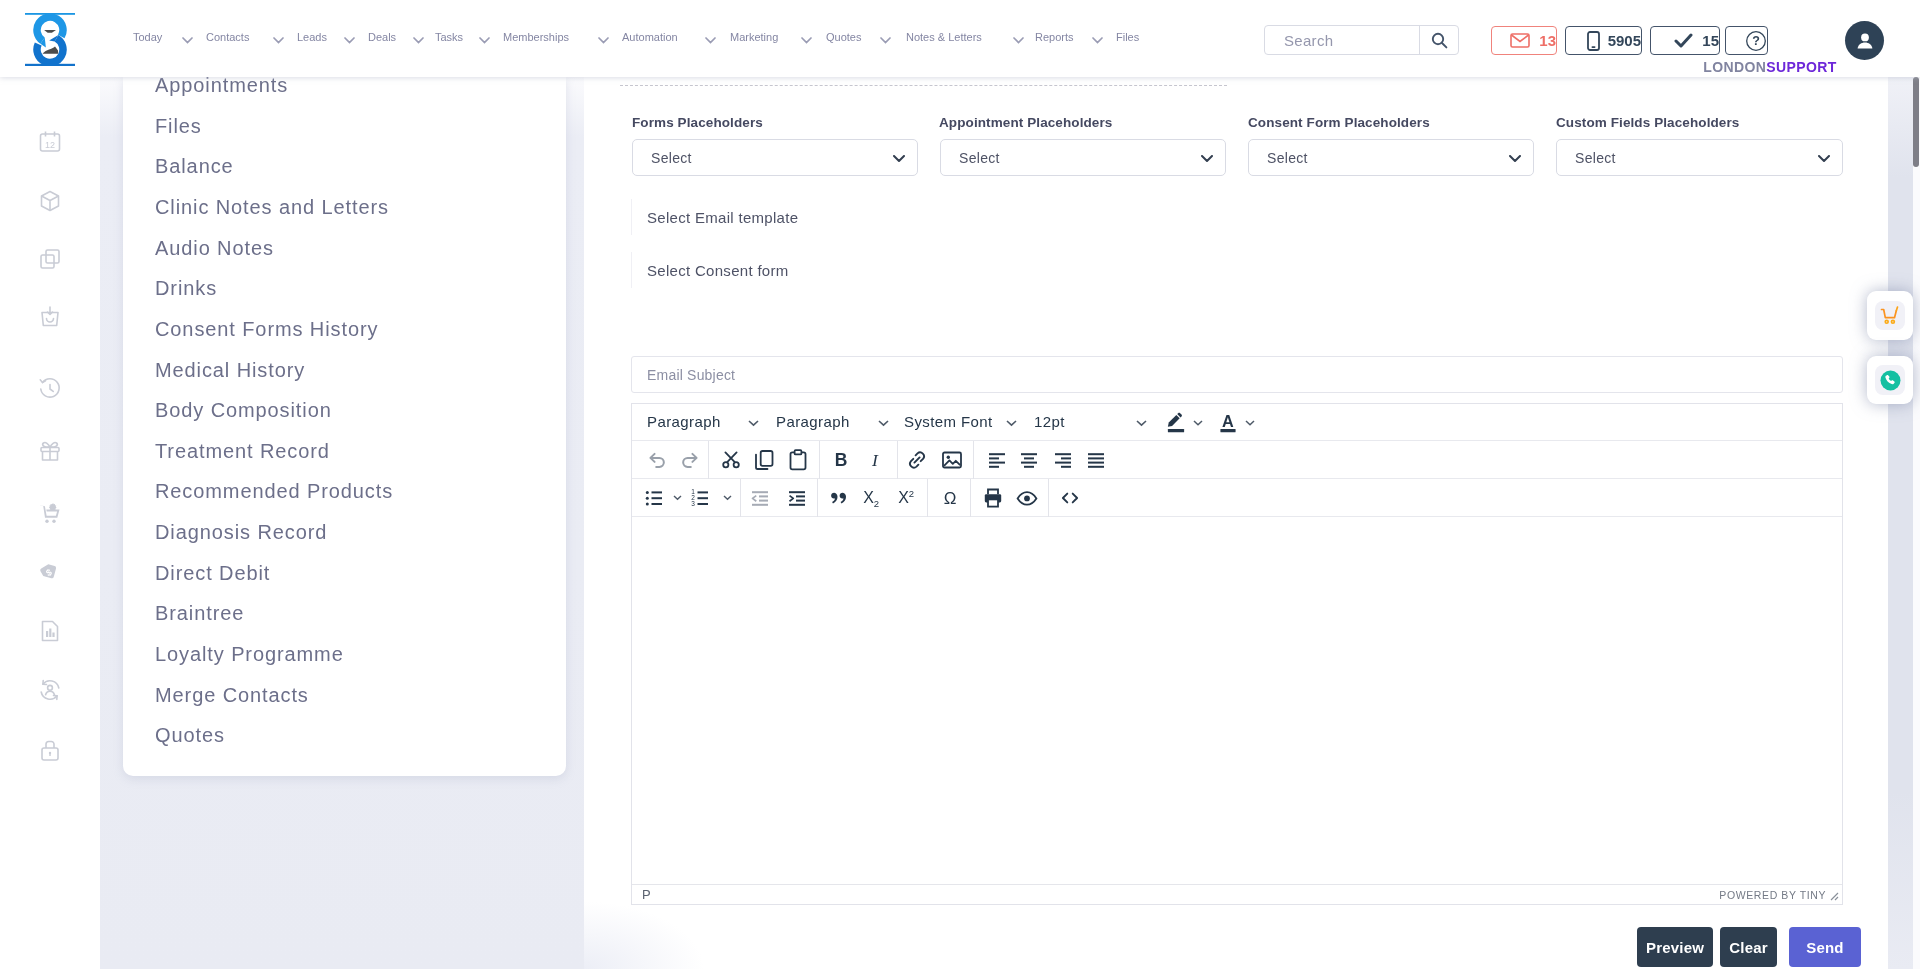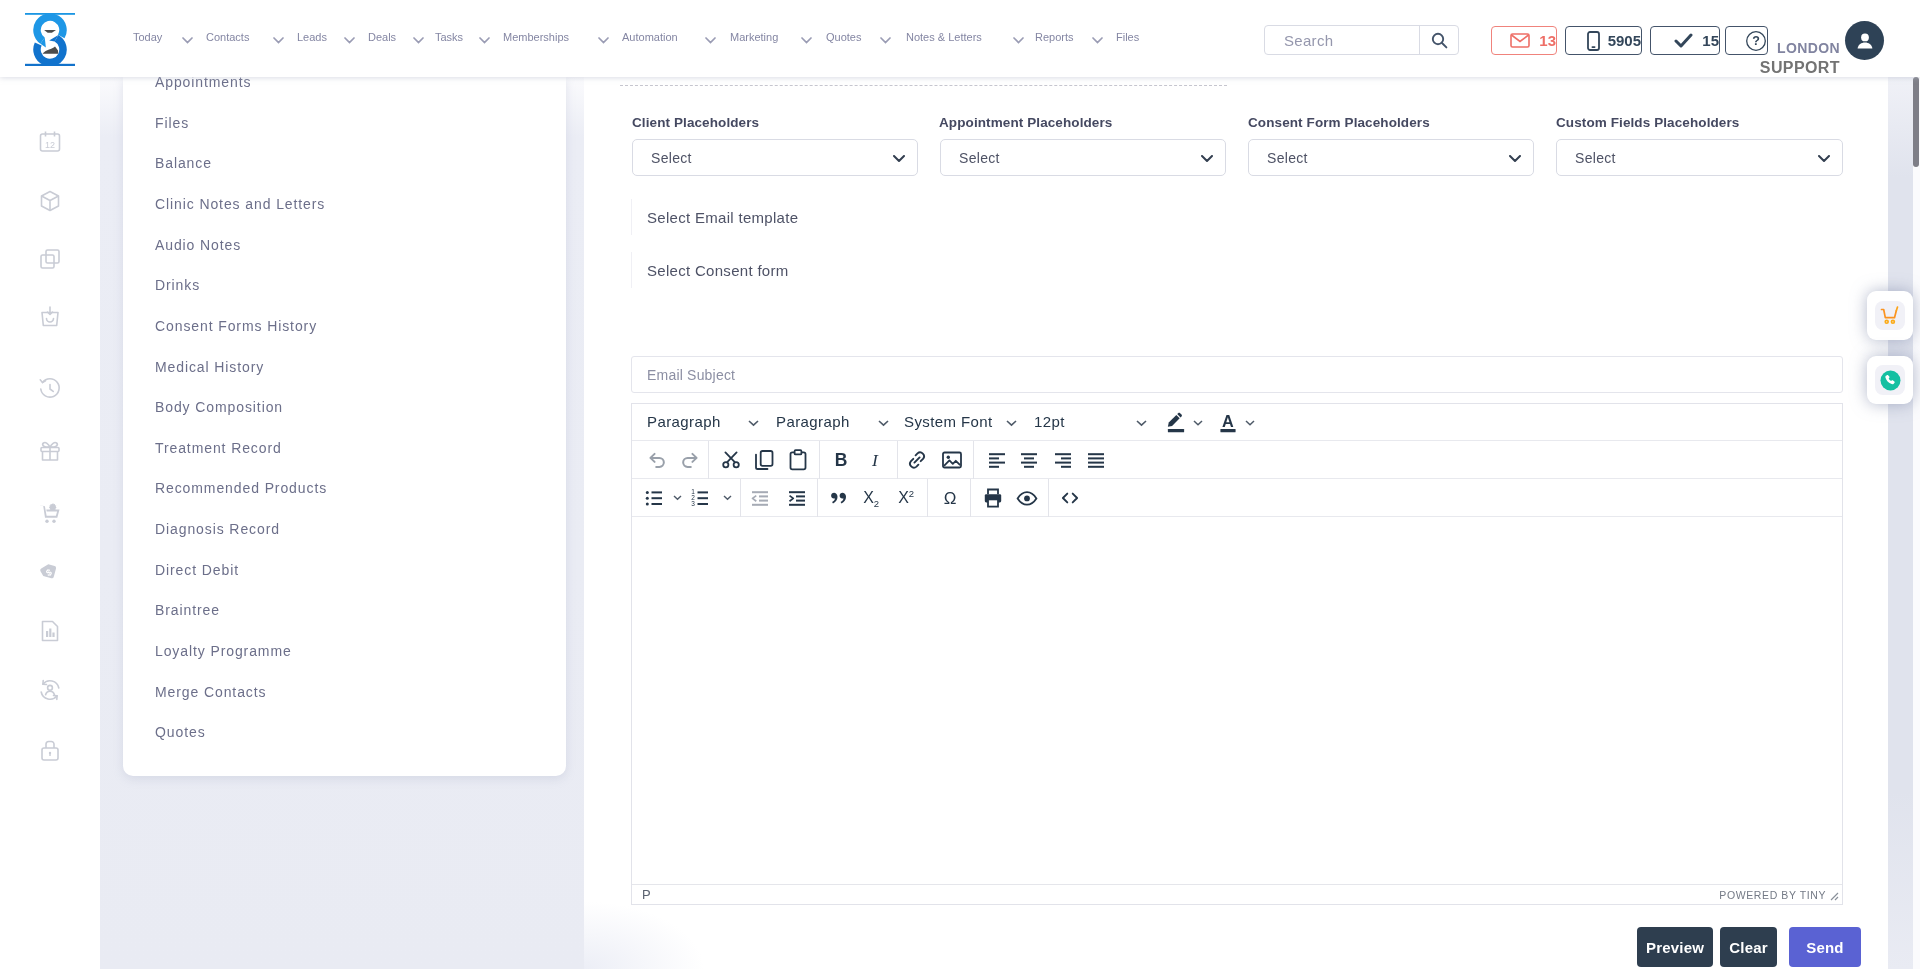--- a/index.html
+++ b/index.html
@@ -1,20 +1,20 @@
 <!DOCTYPE html>
 <html><head><meta charset="utf-8"><title>p</title><style>
 *{margin:0;padding:0;box-sizing:border-box}
 html,body{width:1920px;height:969px;overflow:hidden}
 body{font-family:"Liberation Sans",sans-serif;background:#fff;position:relative}
 .abs{position:absolute}
 svg{display:block}
 .nitem{position:absolute;top:31px;color:#8486a3;font-size:11px;font-weight:400;letter-spacing:0;white-space:nowrap}
 .badge{position:absolute;top:26px;height:29px;border:1px solid #44546a;border-radius:4px;display:flex;align-items:center;justify-content:flex-end;color:#33465a;font-size:15px;font-weight:700;background:#fff}
-.mitem{position:absolute;left:32px;color:#6c6f8a;font-size:14px;letter-spacing:.9px;white-space:nowrap}
+.mitem{position:absolute;left:32px;color:#6c6f8a;font-size:20px;letter-spacing:.9px;white-space:nowrap}
 .lbl{position:absolute;color:#454961;font-size:13.5px;font-weight:600;letter-spacing:.1px}
 .sel{position:absolute;width:286px;height:37px;border:1px solid #d9dbe4;border-radius:5px;background:#fff;display:flex;align-items:center;color:#4e5265;font-size:14px;letter-spacing:.3px;padding-left:18px}
 .selrow{position:absolute;left:631px;width:600px;height:36px;border-left:1px solid #f0f0f5;display:flex;align-items:center;padding-left:15px;color:#4e5266;font-size:15px;letter-spacing:.3px}
 .inp{position:absolute;left:631px;width:1212px;height:37px;border:1px solid #e4e5ec;border-radius:3px;background:#fff;display:flex;align-items:center;padding-left:15px;font-size:14px;letter-spacing:.2px}
 .railico{position:absolute;left:38px}
 .btn{position:absolute;top:927px;height:40px;border-radius:4px;color:#fff;font-size:15px;font-weight:700;display:flex;align-items:center;justify-content:center;letter-spacing:.2px}
 </style></head>
 <body>
 
 <div class="abs" style="left:100px;top:77px;width:484px;height:892px;background:linear-gradient(180deg,#fbfbfd 0,#ebedf5 60px,#e9ebf3 100%)"></div>
@@ -169,23 +169,23 @@
     <svg width="19" height="15" viewBox="0 0 19 15" style="margin-right:9px">
         <path d="M2 8l5 5L17 2" fill="none" stroke="#33465a" stroke-width="3" stroke-linecap="round" stroke-linejoin="round"></path>
       </svg>15
   </div>
   <div class="badge" style="left:1725px;width:43px">
     <svg width="22" height="22" viewBox="0 0 22 22">
         <circle cx="11" cy="11" r="9.3" fill="none" stroke="#33465a" stroke-width="1.3"></circle>
         <text x="11" y="15.4" text-anchor="middle" font-family="Liberation Sans" font-size="12.5" fill="#33465a">?</text>
       </svg>
   </div>
-  <div class="abs" style="left:1700px;top:0;width:140px;height:77px;display:flex;flex-direction:column;align-items:flex-end;justify-content:flex-end;line-height:19px">
+  <div class="abs" style="left:1700px;top:0;width:140px;height:77px;display:flex;flex-direction:row;align-items:flex-end;justify-content:center;line-height:19px">
     <span style="color:#8184a0;font-size:14px;font-weight:600;letter-spacing:.4px">LONDON</span>
-    <span style="color:#737373;font-size:16px;font-weight:600;letter-spacing:.4px">SUPPORT</span>
+    <span style="color:#6d28d9;font-size:14px;font-weight:600;letter-spacing:.4px">SUPPORT</span>
   </div>
   <div class="abs" style="left:1845px;top:21px;width:39px;height:39px;border-radius:50%;background:#2e4256;display:flex;align-items:center;justify-content:center">
     <svg width="22" height="22" viewBox="0 0 22 22">
         <circle cx="11" cy="7.4" r="3.9" fill="#fff"></circle>
         <path d="M3.6 18.4c.7-3.8 3.7-5.9 7.4-5.9s6.7 2.1 7.4 5.9z" fill="#fff"></path>
       </svg>
   </div>
 </div>
 
 <div class="abs" id="menucard" style="left:123px;top:77px;width:443px;height:699px;background:#fff;border-radius:0 0 10px 10px;box-shadow:0 3px 10px rgba(160,168,195,.28)">
@@ -203,21 +203,21 @@
   <span class="mitem" style="top:444px">Diagnosis Record</span>
   <span class="mitem" style="top:485px">Direct Debit</span>
   <span class="mitem" style="top:525px">Braintree</span>
   <span class="mitem" style="top:566px">Loyalty Programme</span>
   <span class="mitem" style="top:607px">Merge Contacts</span>
   <span class="mitem" style="top:647px">Quotes</span>
 </div>
 
 <div class="abs" id="form" style="left:0;top:0;width:1920px;height:969px;pointer-events:none">
   <div class="abs" style="left:620px;top:85px;width:607px;border-top:1px dashed #c6c6cf"></div>
-  <span class="lbl" style="left:632px;top:115px">Client Placeholders</span>
+  <span class="lbl" style="left:632px;top:115px">Forms Placeholders</span>
   <span class="lbl" style="left:939px;top:115px">Appointment Placeholders</span>
   <span class="lbl" style="left:1248px;top:115px">Consent Form Placeholders</span>
   <span class="lbl" style="left:1556px;top:115px">Custom Fields Placeholders</span>
   <div class="sel" style="left:632px;top:139px">Select<svg class="abs" style="right:12px;top:15px" width="12" height="8" viewBox="0 0 12 8">
         <path d="M1 1l5 5 5-5" fill="none" stroke="#333f50" stroke-width="2" stroke-linecap="round" stroke-linejoin="round"></path>
       </svg></div>
   <div class="sel" style="left:940px;top:139px">Select<svg class="abs" style="right:12px;top:15px" width="12" height="8" viewBox="0 0 12 8">
         <path d="M1 1l5 5 5-5" fill="none" stroke="#333f50" stroke-width="2" stroke-linecap="round" stroke-linejoin="round"></path>
       </svg></div>
   <div class="sel" style="left:1248px;top:139px">Select<svg class="abs" style="right:12px;top:15px" width="12" height="8" viewBox="0 0 12 8">

